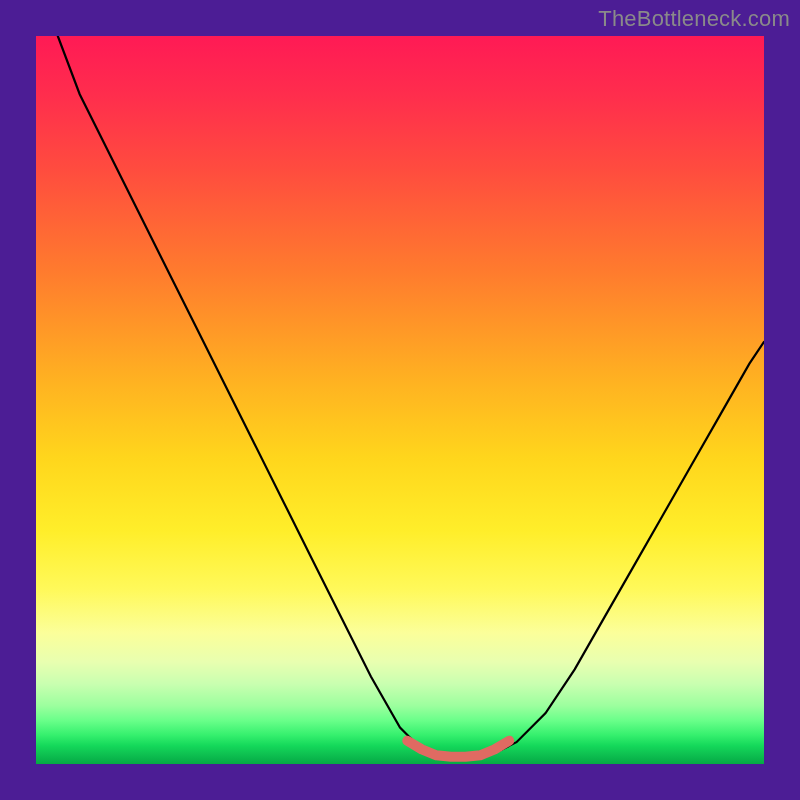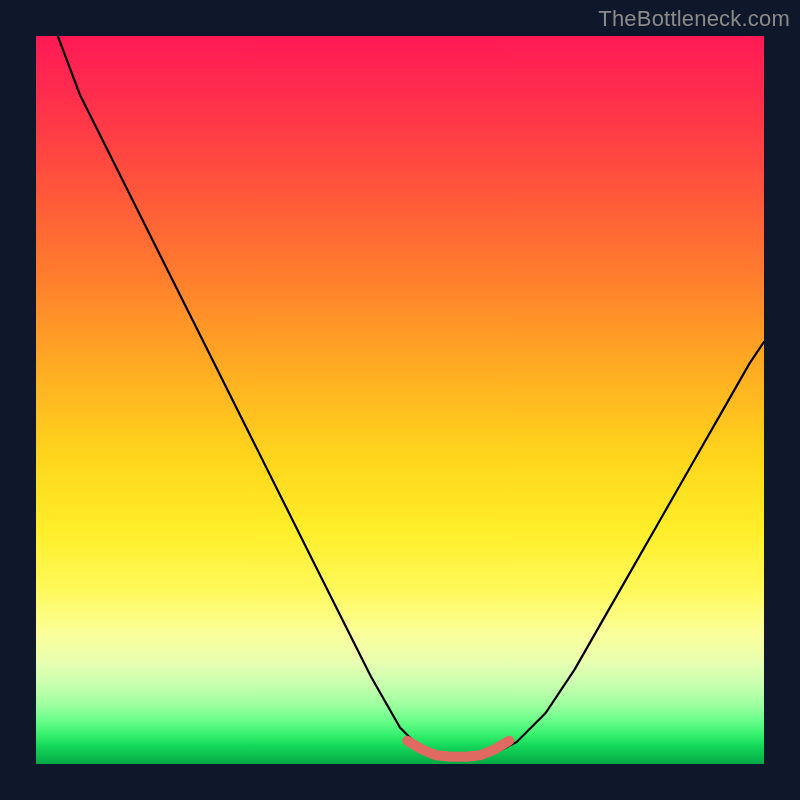--- a/index.html
+++ b/index.html
@@ -8,21 +8,21 @@
     width: 800px;
     height: 800px;
     background: #000;
     font-family: Arial, Helvetica, sans-serif;
     overflow: hidden;
   }
   .frame {
     position: relative;
     width: 800px;
     height: 800px;
-    background: #0f172a;
+    background: #4c1d95;
   }
   .plot-area {
     position: absolute;
     left: 36px;
     top: 36px;
     width: 728px;
     height: 728px;
     overflow: hidden;
   }
   .gradient-bg {

